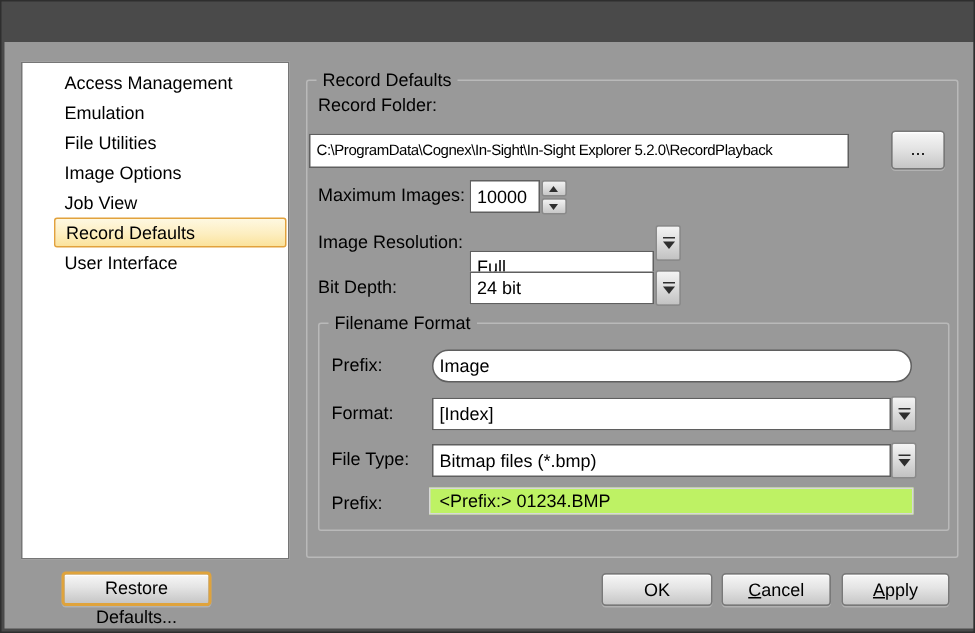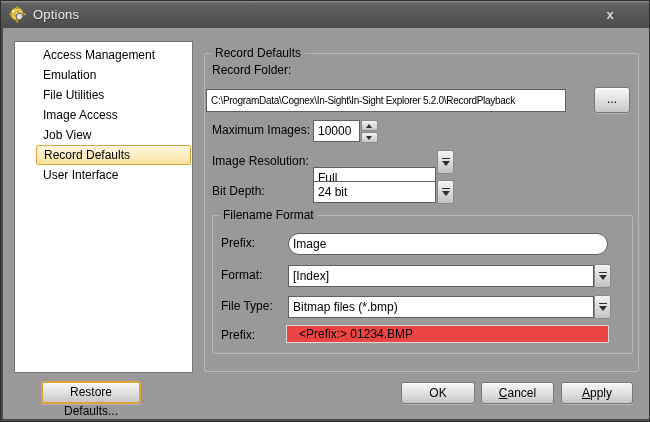--- a/index.html
+++ b/index.html
@@ -51,53 +51,38 @@
 
   .spin{ position:absolute; width:17px; height:23px; }
   .spin-half{ position:absolute; left:0; width:17px; height:11px;
     background:linear-gradient(180deg,#f2f2f2,#c8c8c8); border:1px solid #8a8a8a; border-radius:2px; }
   .spin-up{ top:0; } .spin-down{ top:12px; }
   .tri-up{ position:absolute; left:4px; top:3px; width:0; height:0;
     border-left:3.5px solid transparent; border-right:3.5px solid transparent; border-bottom:4px solid #2e2e2e; }
   .tri-down{ position:absolute; left:4px; top:3px; width:0; height:0;
     border-left:3.5px solid transparent; border-right:3.5px solid transparent; border-top:4px solid #2e2e2e; }
 
-  .readonly-field{ position:absolute; background:#ef4444; border:1px solid #d8d8d8; padding:1px 12px;
+  .readonly-field{ position:absolute; background:#bef264; border:1px solid #d8d8d8; padding:1px 6px;
     white-space:nowrap; overflow:hidden; line-height:14px; }
 
   .path-text{ font-size:10px; letter-spacing:-0.3px; line-height:18px; }
 </style>
 </head>
 <body>
 
 <div class="window">
 
-  <div class="titlebar">
-    <svg class="title-icon" viewBox="0 0 17 17">
-      <circle cx="8" cy="8" r="6.5" fill="#e8c94f" stroke="#8d7420" stroke-width="1"></circle>
-      <circle cx="8" cy="8" r="2.4" fill="#f7ecb0" stroke="#8d7420" stroke-width="0.8"></circle>
-      <circle cx="4.5" cy="5.5" r="1.2" fill="#fff7d8"></circle>
-      <rect x="7.4" y="0.2" width="1.6" height="2.4" fill="#e8c94f" stroke="#8d7420" stroke-width="0.5"></rect>
-      <rect x="7.4" y="14.4" width="1.6" height="2.4" fill="#e8c94f" stroke="#8d7420" stroke-width="0.5"></rect>
-      <rect x="0.2" y="7.4" width="2.4" height="1.6" fill="#e8c94f" stroke="#8d7420" stroke-width="0.5"></rect>
-      <rect x="14.4" y="7.4" width="2.4" height="1.6" fill="#e8c94f" stroke="#8d7420" stroke-width="0.5"></rect>
-      <circle cx="10.5" cy="10.5" r="3.2" fill="#dcebf5" fill-opacity="0.85" stroke="#6b6b6b" stroke-width="1.1"></circle>
-      <line x1="12.8" y1="12.8" x2="15.6" y2="15.6" stroke="#5c5c5c" stroke-width="1.8" stroke-linecap="round"></line>
-    </svg>
-    <span class="title-text">Options</span>
-    <div class="close-btn">x</div>
-  </div>
 
   <div class="client">
 
     <div class="list">
       <div class="list-item">Access Management</div>
       <div class="list-item">Emulation</div>
       <div class="list-item">File Utilities</div>
-      <div class="list-item">Image Access</div>
+      <div class="list-item">Image Options</div>
       <div class="list-item">Job View</div>
       <div class="list-item selected">Record Defaults</div>
       <div class="list-item">User Interface</div>
     </div>
 
     <div class="group" style="left:201px; top:25px; width:435px; height:319px;">
       <span class="group-label">Record Defaults</span>
 
       <span class="lbl" style="left:7px; top:9px;">Record Folder:</span>
       <div class="tb path-text" style="left:1px; top:35px; width:360px; height:23px;">C:\ProgramData\Cognex\In-Sight\In-Sight Explorer 5.2.0\RecordPlayback</div>

